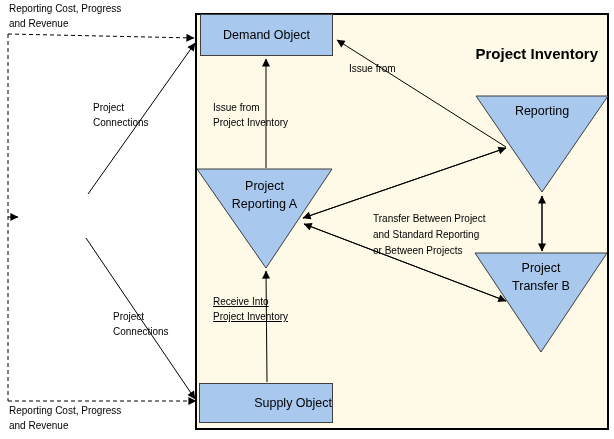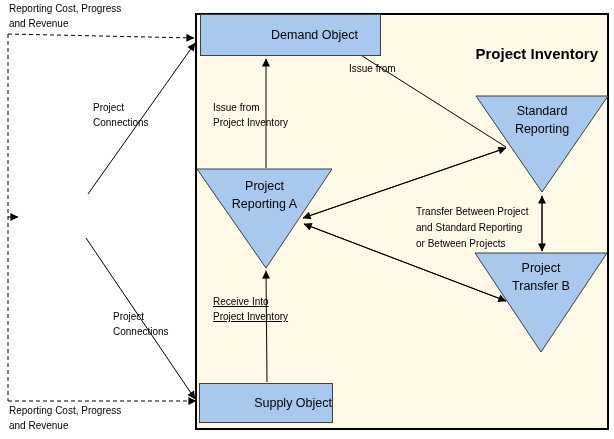--- a/index.html
+++ b/index.html
@@ -11,42 +11,42 @@
   .region{
     position:absolute;left:195px;top:13px;width:410px;height:413px;
     background:#FFF9E8;border:2px solid #000;
   }
   .wires{position:absolute;left:0;top:0;width:614px;height:439px;pointer-events:none;}
   .node-box{
     position:absolute;display:flex;align-items:center;justify-content:center;
     background:#A8C8EE;border:1px solid #40413E;
     font-size:12.5px;line-height:14px;white-space:nowrap;
   }
-  .box-demand{left:200px;top:14px;width:131px;height:40px;padding-left:48px;}
+  .box-demand{left:200px;top:14px;width:131px;height:40px;}
   .box-activity{left:20px;top:195px;width:130px;height:40px;}
   .box-supply{left:199px;top:383px;width:132px;height:38px;justify-content:flex-end;}
   .lbl{
     position:absolute;font-size:10px;line-height:15px;white-space:nowrap;
   }
   .lbl div{white-space:nowrap;}
   .tri-lbl{
     position:absolute;font-size:12.5px;line-height:18px;text-align:center;white-space:nowrap;
   }
   .region-title{
     position:absolute;left:430px;top:45px;width:168px;text-align:right;
     font-size:15px;font-weight:bold;white-space:nowrap;
   }
   .rep-top{left:9px;top:1px;}
   .rep-bottom{left:9px;top:403px;}
   .conn-top{left:93px;top:100px;}
   .conn-bottom{left:113px;top:309px;}
   .issue-pi{left:213px;top:100px;}
   .issue-si{left:349px;top:61px;}
   .receive{left:213px;top:294px;text-decoration:underline;}
-  .transfer{left:373px;top:204px;line-height:16px;margin-left:43px;}
+  .transfer{left:373px;top:211px;line-height:16px;}
   .tri-a-lbl{left:197px;top:177px;width:135px;}
   .tri-si-lbl{left:476px;top:102px;width:132px;}
   .tri-b-lbl{left:475px;top:259px;width:132px;}
 </style>
 </head>
 <body>
 
 <div class="stage">
 
   <div class="region"></div>
@@ -94,21 +94,20 @@
   </div>
   <div class="node-box box-supply">
     <span>Supply Object</span>
   </div>
 
   <div class="tri-lbl tri-a-lbl">
     <div>Project</div>
     <div>Reporting A</div>
   </div>
   <div class="tri-lbl tri-si-lbl">
-    <div>Standard</div>
     <div>Reporting</div>
   </div>
   <div class="tri-lbl tri-b-lbl">
     <div>Project</div>
     <div>Transfer B</div>
   </div>
 
   <div class="region-title">Project Inventory</div>
 
   <div class="lbl rep-top">

